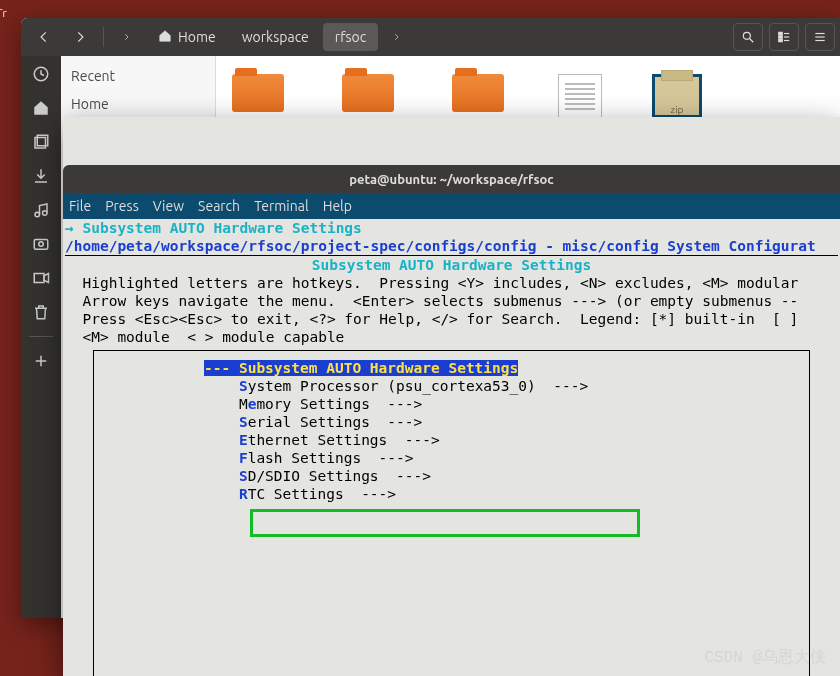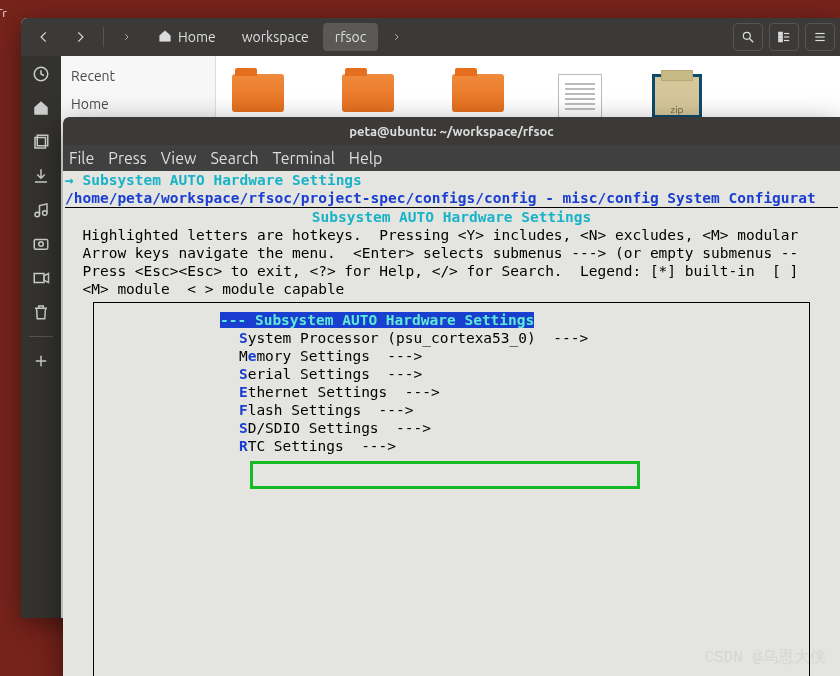--- a/index.html
+++ b/index.html
@@ -50,37 +50,37 @@
   .zipicon::before{content:"";position:absolute;top:-7px;left:6px;right:6px;height:9px;background:#c9b985;border:1px solid #b8a878;}
 
   
   .term-window {
     position:absolute; left:63px; top:117px; width:777px; height:559px;
     background:#e4e4e0; box-shadow:0 10px 30px rgba(0,0,0,.5);
     border-radius:6px 0 0 0; overflow:hidden;
   }
   .term-title {
     height:28px;background:#3b3a38;color:#ddd;font-size:13px;font-weight:bold;
-    display:flex;align-items:center;justify-content:center;border-radius:6px 0 0 0;
+    display:flex;align-items:center;justify-content:center;border-radius:6px 0 0 0;margin-top:48px;
   }
   .term-menu {
-    height:26px;background:#404040;color:#ddd;font-size:16px;display:flex;align-items:center;padding:0 6px;gap:14px;
+    height:26px;background:#0c4a6e;color:#ddd;font-size:14px;display:flex;align-items:center;padding:0 6px;gap:14px;
   }
   .term-menu span{cursor:pointer;}
   .term-body {
     background:#e4e4e0; font-family:"DejaVu Sans Mono","Consolas",monospace;
     font-size:14.5px; line-height:18px; padding:0; color:#000;
     height:calc(100% - 54px);
   }
   .tline{white-space:pre; padding:0 2px;}
   .bluetxt{color:#1a3ed0;font-weight:bold;}
   .cyanCenter{color:#19b3c7;font-weight:bold;text-align:center;}
   .hl{color:#19b3c7;font-weight:bold;}
   .hot{color:#1a3ed0;font-weight:bold;}
-  .selhead{background:#1a3ed0;color:#5eead4;font-weight:bold;margin-left:16px;}
+  .selhead{background:#1a3ed0;color:#fde047;font-weight:bold;}
 
   .kconfig-frame{
     margin:4px 30px 0 30px; border:1px solid #000; height:382px; position:relative; background:#e4e4e0;
   }
   .kconfig-body{padding:8px 0 0 0;}
   .krow{white-space:pre; padding:0 0 0 110px;}
   .greenbox{
     margin:6px 0 0 156px; width:390px; height:28px; border:3px solid #15bb25;
   }
 

